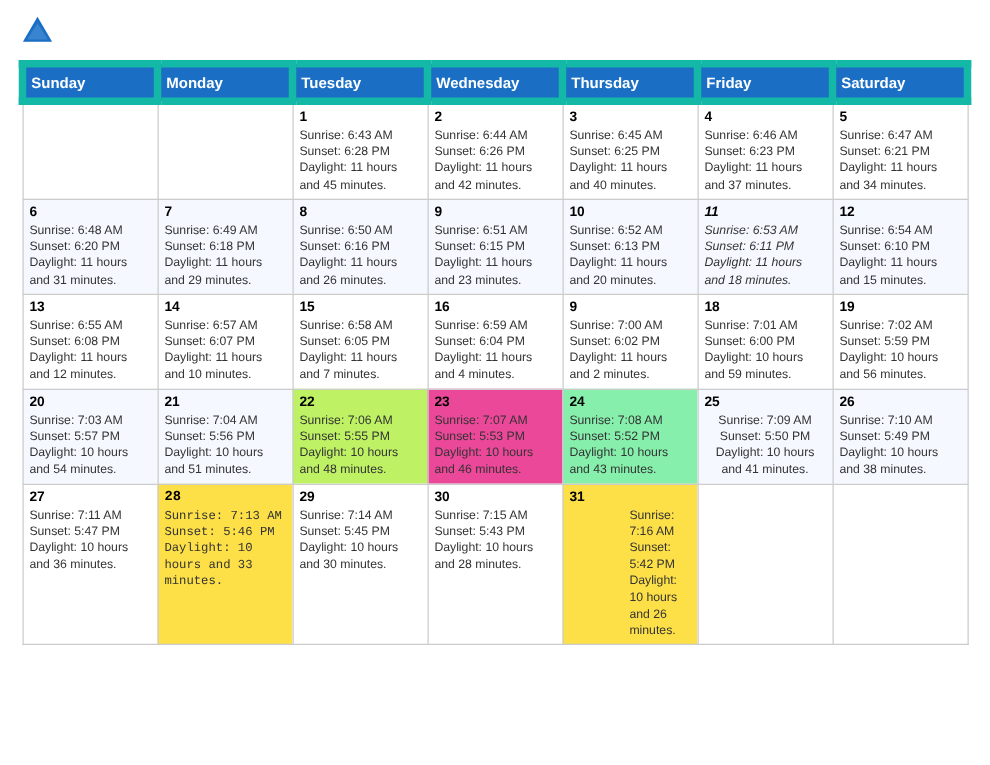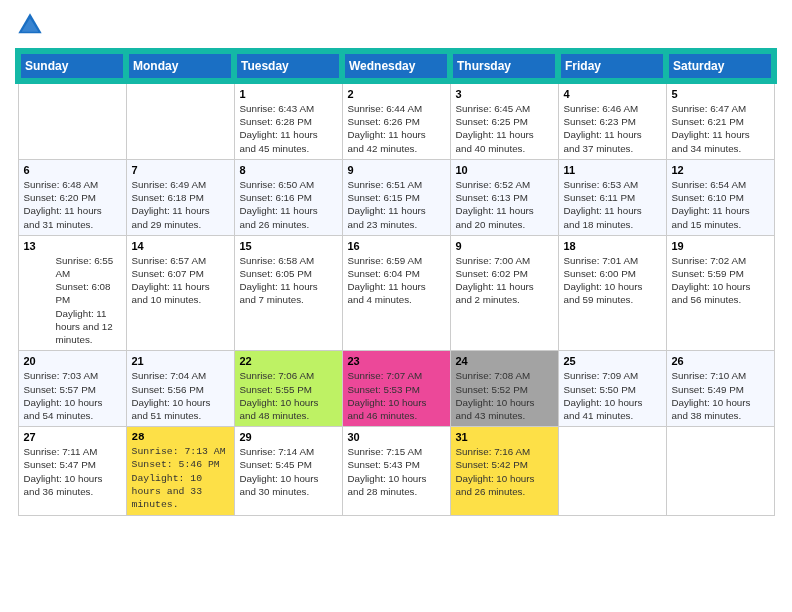--- a/index.html
+++ b/index.html
@@ -193,37 +193,37 @@
             <div class="day-info" style="white-space: pre-line;">Sunrise: 6:51 AM
 Sunset: 6:15 PM
 Daylight: 11 hours and 23 minutes.</div>
           </td>
           <td style="background: rgb(245, 248, 255);">
             <span class="day-number">10</span>
             <div class="day-info" style="white-space: pre-line;">Sunrise: 6:52 AM
 Sunset: 6:13 PM
 Daylight: 11 hours and 20 minutes.</div>
           </td>
-          <td style="background: rgb(245, 248, 255);">
+          <td style="background: rgb(245, 248, 255); font-style: italic;">
             <span class="day-number">11</span>
             <div class="day-info" style="white-space: pre-line;">Sunrise: 6:53 AM
 Sunset: 6:11 PM
 Daylight: 11 hours and 18 minutes.</div>
           </td>
           <td style="background: rgb(245, 248, 255);">
             <span class="day-number">12</span>
             <div class="day-info" style="white-space: pre-line;">Sunrise: 6:54 AM
 Sunset: 6:10 PM
 Daylight: 11 hours and 15 minutes.</div>
           </td>
         </tr>
         <tr>
           <td style="background: rgb(255, 255, 255);">
             <span class="day-number">13</span>
-            <div class="day-info" style="white-space: pre-line; margin-left: 32px;">Sunrise: 6:55 AM
+            <div class="day-info" style="white-space: pre-line;">Sunrise: 6:55 AM
 Sunset: 6:08 PM
 Daylight: 11 hours and 12 minutes.</div>
           </td>
           <td style="background: rgb(255, 255, 255);">
             <span class="day-number">14</span>
             <div class="day-info" style="white-space: pre-line;">Sunrise: 6:57 AM
 Sunset: 6:07 PM
 Daylight: 11 hours and 10 minutes.</div>
           </td>
           <td style="background: rgb(255, 255, 255);">
@@ -275,29 +275,29 @@
             <div class="day-info" style="white-space: pre-line;">Sunrise: 7:06 AM
 Sunset: 5:55 PM
 Daylight: 10 hours and 48 minutes.</div>
           </td>
           <td style="background: #ec4899;">
             <span class="day-number">23</span>
             <div class="day-info" style="white-space: pre-line;">Sunrise: 7:07 AM
 Sunset: 5:53 PM
 Daylight: 10 hours and 46 minutes.</div>
           </td>
-          <td style="background: #a3a3a3;">
+          <td style="background: #86efac;">
             <span class="day-number">24</span>
             <div class="day-info" style="white-space: pre-line;">Sunrise: 7:08 AM
 Sunset: 5:52 PM
 Daylight: 10 hours and 43 minutes.</div>
           </td>
           <td style="background: rgb(245, 248, 255);">
             <span class="day-number">25</span>
-            <div class="day-info" style="white-space: pre-line;">Sunrise: 7:09 AM
+            <div class="day-info" style="white-space: pre-line; text-align: center;">Sunrise: 7:09 AM
 Sunset: 5:50 PM
 Daylight: 10 hours and 41 minutes.</div>
           </td>
           <td style="background: rgb(245, 248, 255);">
             <span class="day-number">26</span>
             <div class="day-info" style="white-space: pre-line;">Sunrise: 7:10 AM
 Sunset: 5:49 PM
 Daylight: 10 hours and 38 minutes.</div>
           </td>
         </tr>
@@ -321,21 +321,21 @@
 Daylight: 10 hours and 30 minutes.</div>
           </td>
           <td style="background: rgb(255, 255, 255);">
             <span class="day-number">30</span>
             <div class="day-info" style="white-space: pre-line;">Sunrise: 7:15 AM
 Sunset: 5:43 PM
 Daylight: 10 hours and 28 minutes.</div>
           </td>
           <td style="background: #fde047;">
             <span class="day-number">31</span>
-            <div class="day-info" style="white-space: pre-line;">Sunrise: 7:16 AM
+            <div class="day-info" style="white-space: pre-line; margin-left: 48px;">Sunrise: 7:16 AM
 Sunset: 5:42 PM
 Daylight: 10 hours and 26 minutes.</div>
           </td>
           <td class="empty-cell"></td>
           <td class="empty-cell"></td>
         </tr>
       </tbody>
   </table>
 </div>
 

